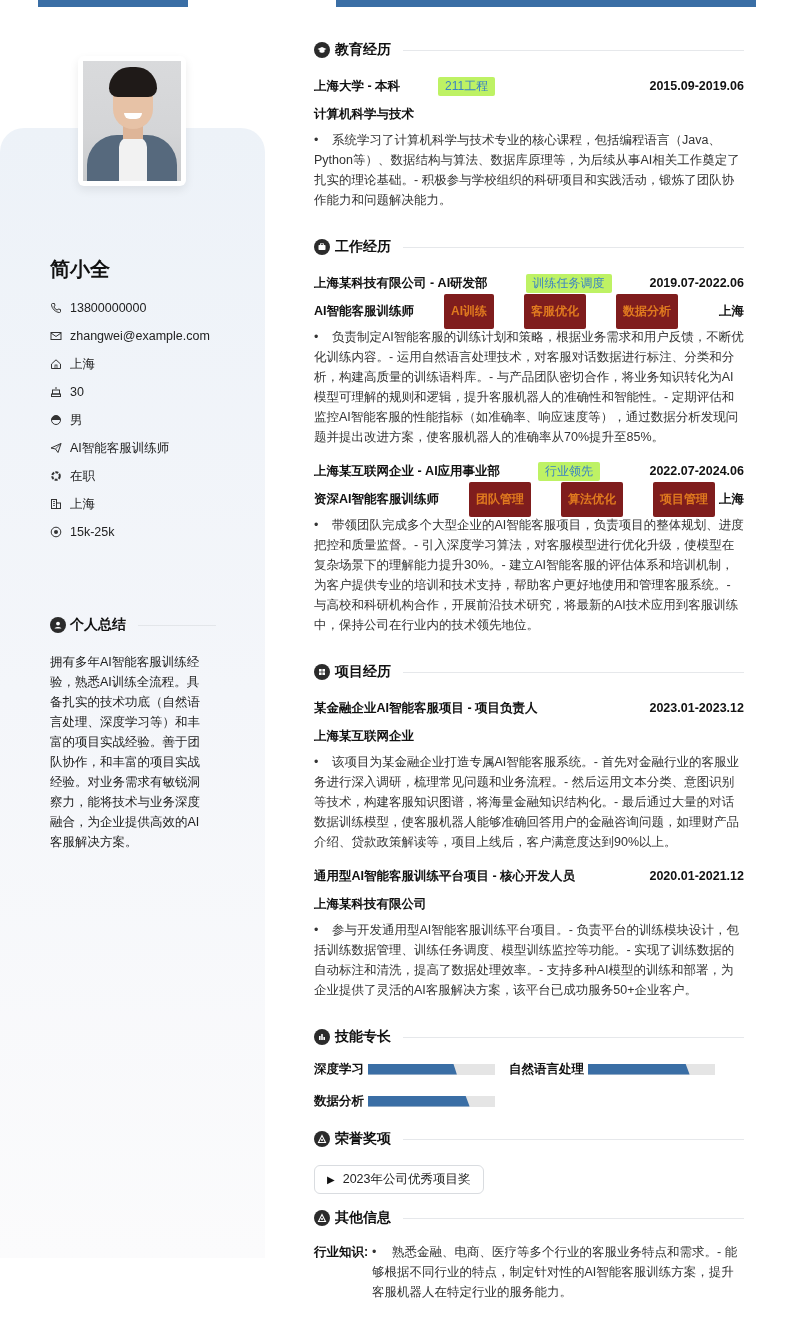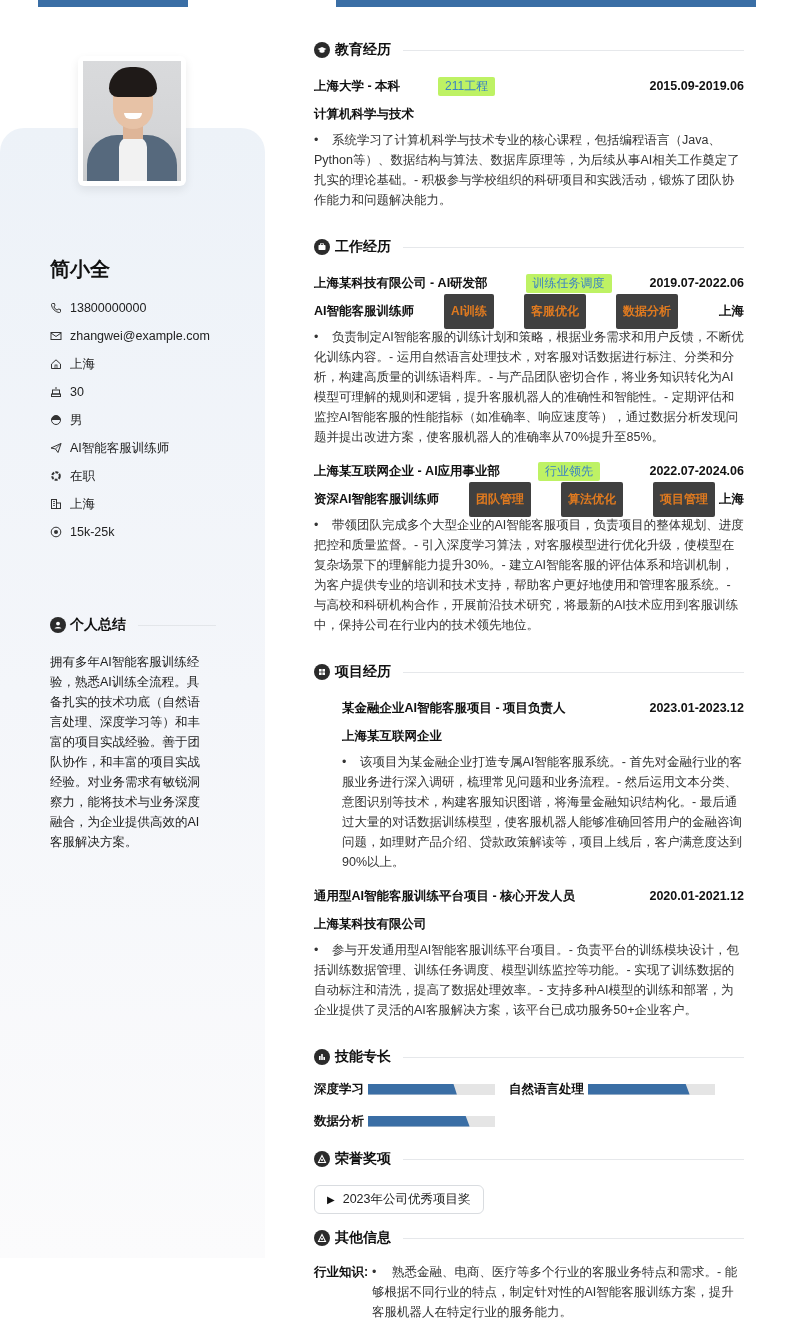--- a/index.html
+++ b/index.html
@@ -40,21 +40,21 @@
   .sec-head .t { font-size: 14px; font-weight: bold; color: #111; margin-left: 5px; white-space: nowrap; }
   .sec-head .line { flex: 1; height: 1px; background: #e6e8eb; margin-left: 12px; }
   .sec-icon { width: 16px; height: 16px; border-radius: 50%; background: #2b2b2b; display: inline-flex; align-items: center; justify-content: center; }
   .sec-icon svg { width: 10px; height: 10px; }
 
   .row { display: flex; align-items: center; justify-content: space-between; height: 28px; }
   .row .left { display: flex; align-items: center; font-size: 12.5px; font-weight: bold; color: #111; gap: 30px; }
   .row .right { font-size: 12.5px; font-weight: bold; color: #111; }
   .sub { font-size: 12.5px; font-weight: bold; color: #111; height: 28px; line-height: 28px; }
   .tag-blue { background: #bef264; color: #3b82c4; font-size: 12px; font-weight: normal; padding: 1px 7px; margin-left: 8px; border-radius: 2px; }
-  .tag-orange { background: #404040; color: #e07a1f; font-size: 12px; font-weight: bold; padding: 9px 7px; margin-left: 0; border-radius: 2px; }
+  .tag-orange { background: #7f1d1d; color: #e07a1f; font-size: 12px; font-weight: bold; padding: 9px 7px; margin-left: 0; border-radius: 2px; }
   .desc { font-size: 12.5px; line-height: 20px; color: #333; margin-top: 2px; }
   .desc .bullet { display: inline-block; width: 18px; }
 
   .skills { display: flex; flex-wrap: wrap; margin-top: 4px; }
   .skill { display: flex; align-items: center; height: 32px; margin-right: 14px; }
   .skill .lbl { font-size: 12.5px; font-weight: bold; color: #111; margin-right: 4px; white-space: nowrap; }
   .skill .track { width: 127px; height: 11px; background: #e5e5e5; position: relative; }
   .skill .fill { position: absolute; left: 0; top: 0; height: 11px; background: #3a6ea5; clip-path: polygon(0 0, 96% 0, 100% 100%, 0 100%); }
 
   .award { display: inline-flex; align-items: center; height: 29px; border: 1px solid #d9dce0; border-radius: 6px; padding: 0 12px; font-size: 12.5px; color: #222; margin-top: 14px; }
@@ -262,21 +262,21 @@
         <svg viewBox="0 0 10 10">
           <rect x="2" y="2" width="2.6" height="2.6" fill="#fff"></rect>
           <rect x="5.4" y="2" width="2.6" height="2.6" fill="#fff"></rect>
           <rect x="2" y="5.4" width="2.6" height="2.6" fill="#fff"></rect>
           <rect x="5.4" y="5.4" width="2.6" height="2.6" fill="#fff"></rect>
         </svg>
       </span>
     <span class="t">项目经历</span>
     <span class="line"></span>
   </div>
-  <div style="margin-top:10px;margin-left:28px;">
+  <div style="margin-top:10px;">
     <div class="row">
       <div class="left">某金融企业AI智能客服项目 - 项目负责人</div>
       <div class="right">2023.01-2023.12</div>
     </div>
     <div class="sub">上海某互联网企业</div>
     <div class="desc"><span class="bullet">•</span><span>该项目为某金融企业打造专属AI智能客服系统。- 首先对金融行业的客服业务进行深入调研，梳理常见问题和业务流程。- 然后运用文本分类、意图识别等技术，构建客服知识图谱，将海量金融知识结构化。- 最后通过大量的对话数据训练模型，使客服机器人能够准确回答用户的金融咨询问题，如理财产品介绍、贷款政策解读等，项目上线后，客户满意度达到90%以上。</span></div>
   </div>
   <div style="margin-top:10px;">
     <div class="row">
       <div class="left">通用型AI智能客服训练平台项目 - 核心开发人员</div>

